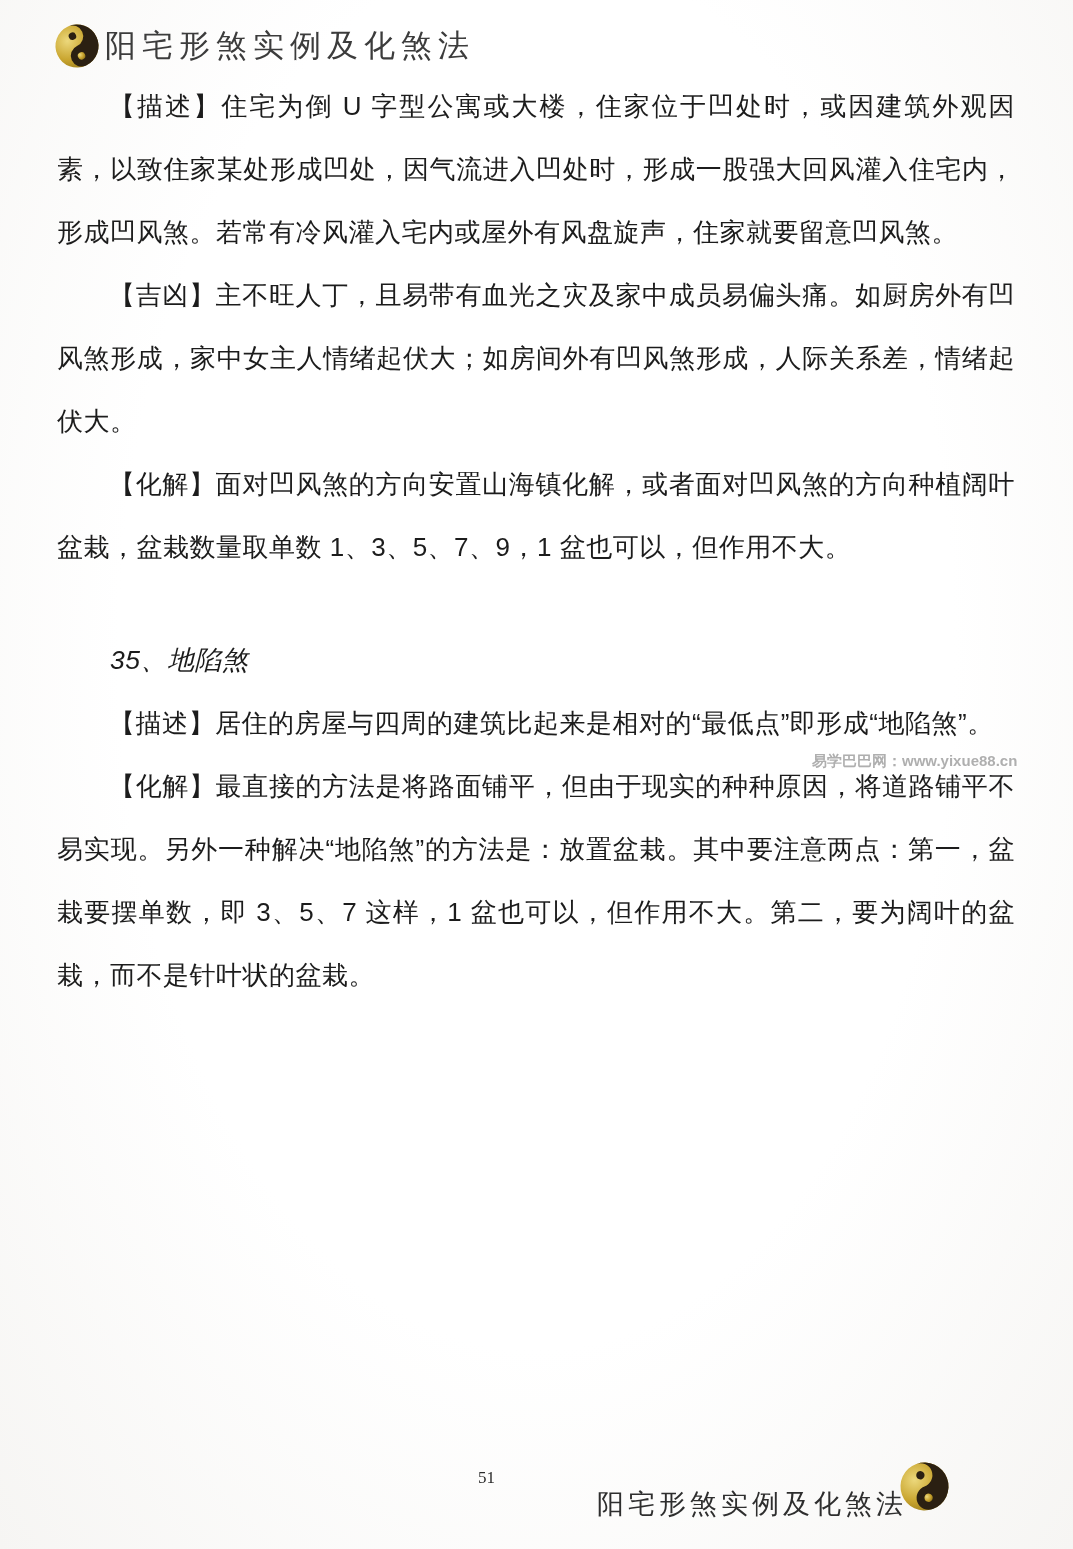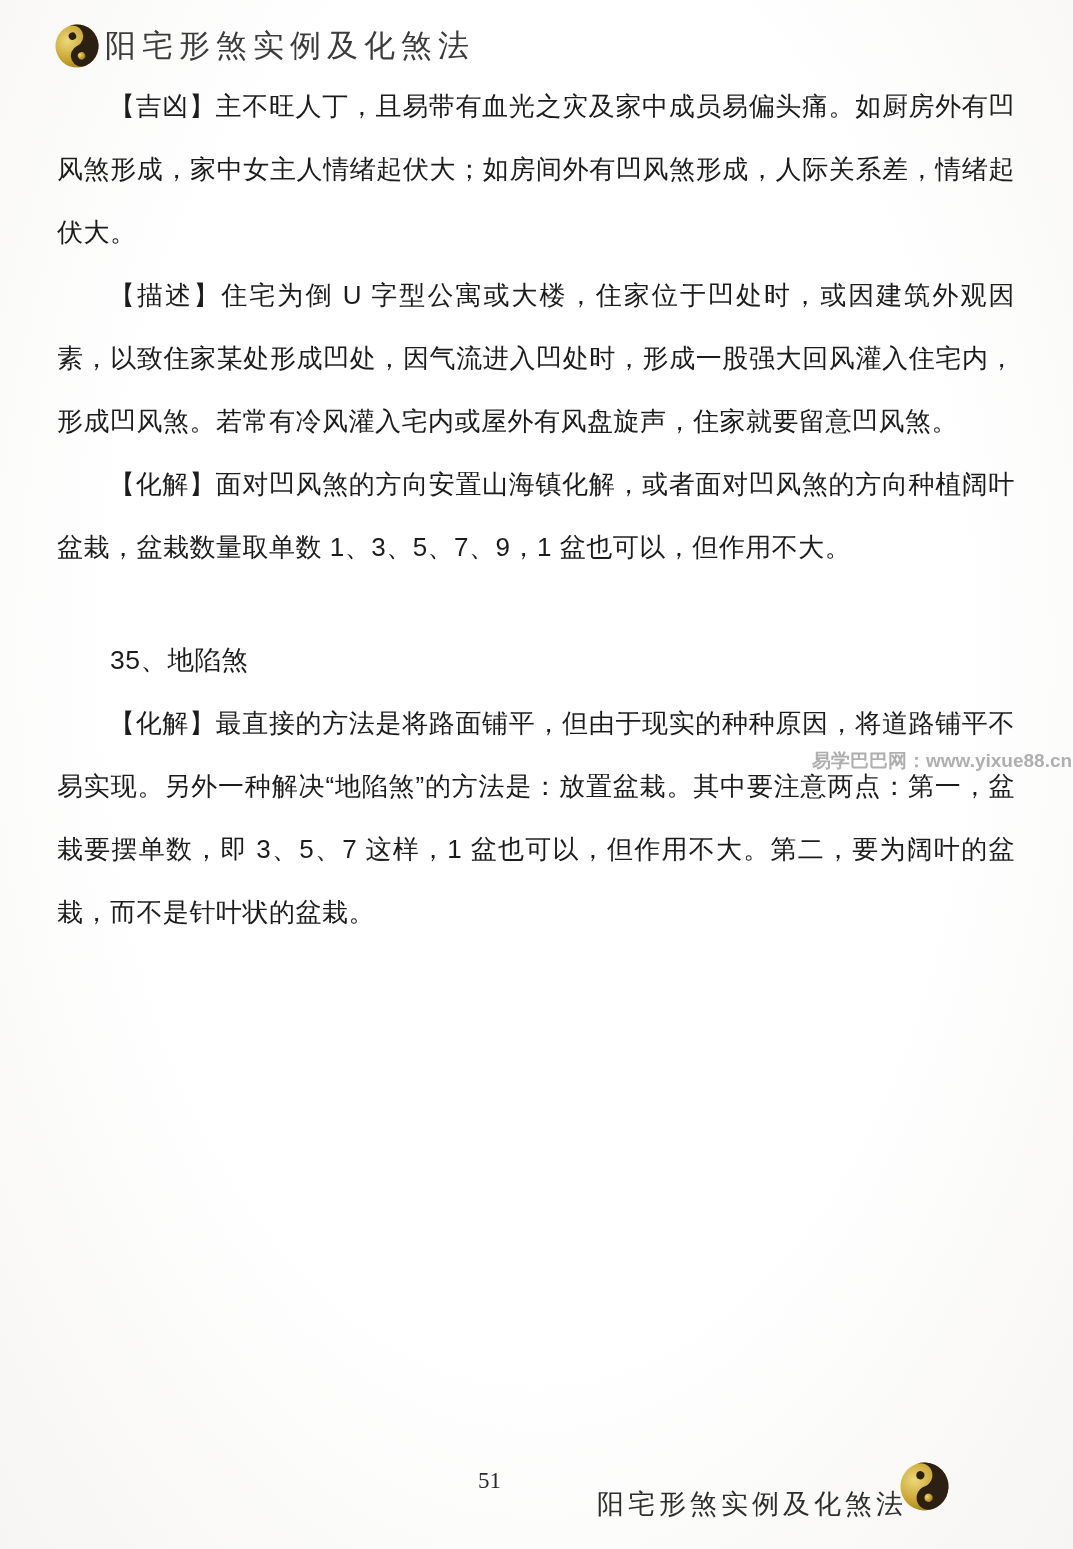--- a/index.html
+++ b/index.html
@@ -35,38 +35,38 @@
     font-size: 26px; line-height: 63px;
     text-align: justify; text-justify: inter-ideograph;
     text-indent: 2em;
     letter-spacing: 0.5px;
   }
   .section-heading {
     margin: 0; font-weight: normal;
     font-size: 26.5px; line-height: 63px;
     text-indent: 2em; letter-spacing: 0.5px;
   }
-  .gap-sm { margin-top: 50px; }
+  .gap-sm { margin-top: 50px; font-style: italic; }
   .gap-md { margin-top: 60px; }
 
   
   .watermark {
     position: absolute; left: 812px; top: 747px;
-    font-size: 19px; font-weight: bold; line-height: 27px;
+    font-size: 15px; font-weight: bold; line-height: 27px;
     color: #a9a9a9; white-space: nowrap; opacity: 0.92;
     text-shadow: -1px -1px 0 #ffffff, 1px -1px 0 #ffffff,
                  -1px  1px 0 #ffffff, 1px  1px 0 #ffffff;
     z-index: 5;
   }
 
   
   .footer-page-number {
     position: absolute; left: 478px; top: 1468px;
     font-family: "Liberation Serif", serif;
-    font-size: 23px; color: #2b2b2b;
+    font-size: 17px; color: #2b2b2b;
   }
   .footer-title {
     position: absolute; left: 597px; top: 1486px;
     font-family: "Liberation Serif", serif;
     font-size: 27px; color: #2e2e2e; letter-spacing: 4px;
     white-space: nowrap;
   }
   .taiji-footer { position: absolute; left: 900px; top: 1462px; }
   .taiji-footer svg { width: 49px; height: 49px; transform: rotate(-20deg); }
 </style>
@@ -91,25 +91,26 @@
         <circle cx="50" cy="50" r="49" fill="url(#goldGrad)"></circle>
         <path d="M50 1 A49 49 0 0 1 50 99 A24.5 24.5 0 0 1 50 50 A24.5 24.5 0 0 0 50 1 Z" fill="#2b2012"></path>
         <circle cx="50" cy="25.5" r="8.5" fill="#2b2012"></circle>
         <circle cx="50" cy="74.5" r="8.5" fill="url(#goldGrad)"></circle>
       </svg>
     </span>
     <span class="header-title">阳宅形煞实例及化煞法</span>
   </header>
 
   <main class="content">
+    <p class="body-text">【描述】住宅为倒 U 字型公寓或大楼，住家位于凹处时，或因建筑外观因素，以致住家某处形成凹处，因气流进入凹处时，形成一股强大回风灌入住宅内，形成凹风煞。若常有冷风灌入宅内或屋外有风盘旋声，住家就要留意凹风煞。</p>
     <p class="body-text">【吉凶】主不旺人丁，且易带有血光之灾及家中成员易偏头痛。如厨房外有凹风煞形成，家中女主人情绪起伏大；如房间外有凹风煞形成，人际关系差，情绪起伏大。</p>
-    <p class="body-text">【描述】住宅为倒 U 字型公寓或大楼，住家位于凹处时，或因建筑外观因素，以致住家某处形成凹处，因气流进入凹处时，形成一股强大回风灌入住宅内，形成凹风煞。若常有冷风灌入宅内或屋外有风盘旋声，住家就要留意凹风煞。</p>
     <p class="body-text">【化解】面对凹风煞的方向安置山海镇化解，或者面对凹风煞的方向种植阔叶盆栽，盆栽数量取单数 1、3、5、7、9，1 盆也可以，但作用不大。</p>
 
     <h2 class="section-heading gap-sm">35、地陷煞</h2>
+    <p class="body-text">【描述】居住的房屋与四周的建筑比起来是相对的“最低点”即形成“地陷煞”。</p>
     <p class="body-text">【化解】最直接的方法是将路面铺平，但由于现实的种种原因，将道路铺平不易实现。另外一种解决“地陷煞”的方法是：放置盆栽。其中要注意两点：第一，盆栽要摆单数，即 3、5、7 这样，1 盆也可以，但作用不大。第二，要为阔叶的盆栽，而不是针叶状的盆栽。</p>
 
   </main>
 
   <div class="watermark">
     <div>易学巴巴网：www.yixue88.cn</div>
   </div>
 
   <div class="footer-page-number">51</div>
 

